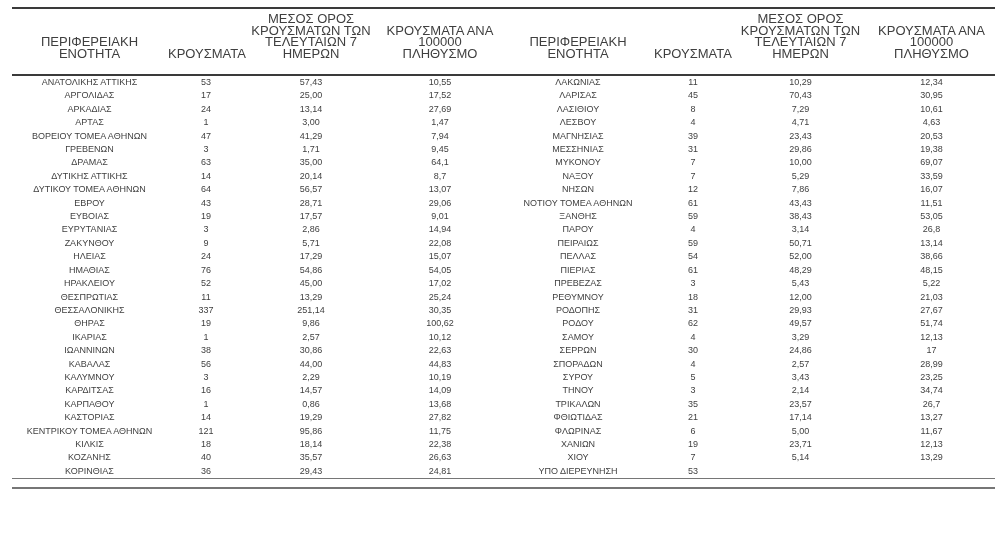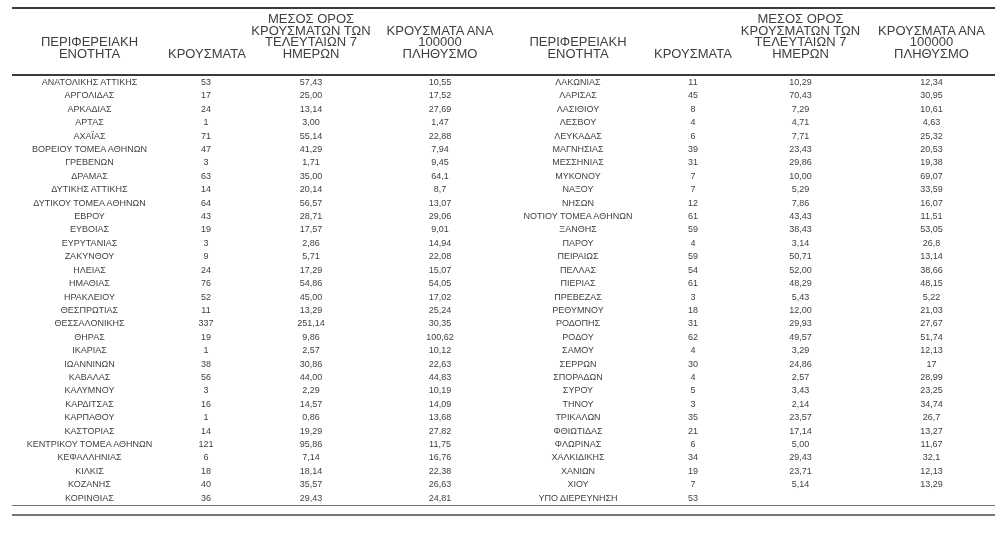--- a/index.html
+++ b/index.html
@@ -115,30 +115,20 @@
           <td>ΑΡΤΑΣ</td>
           <td>1</td>
           <td>3,00</td>
           <td>1,47</td>
           <td>ΛΕΣΒΟΥ</td>
           <td>4</td>
           <td>4,71</td>
           <td>4,63</td>
         </tr>
         <tr>
-          <td>ΑΧΑΪΑΣ</td>
-          <td>71</td>
-          <td>55,14</td>
-          <td>22,88</td>
-          <td>ΛΕΥΚΑΔΑΣ</td>
-          <td>6</td>
-          <td>7,71</td>
-          <td>25,32</td>
-        </tr>
-        <tr>
           <td>ΒΟΡΕΙΟΥ ΤΟΜΕΑ ΑΘΗΝΩΝ</td>
           <td>47</td>
           <td>41,29</td>
           <td>7,94</td>
           <td>ΜΑΓΝΗΣΙΑΣ</td>
           <td>39</td>
           <td>23,43</td>
           <td>20,53</td>
         </tr>
         <tr>
@@ -355,30 +345,20 @@
           <td>ΚΕΝΤΡΙΚΟΥ ΤΟΜΕΑ ΑΘΗΝΩΝ</td>
           <td>121</td>
           <td>95,86</td>
           <td>11,75</td>
           <td>ΦΛΩΡΙΝΑΣ</td>
           <td>6</td>
           <td>5,00</td>
           <td>11,67</td>
         </tr>
         <tr>
-          <td>ΚΕΦΑΛΛΗΝΙΑΣ</td>
-          <td>6</td>
-          <td>7,14</td>
-          <td>16,76</td>
-          <td>ΧΑΛΚΙΔΙΚΗΣ</td>
-          <td>34</td>
-          <td>29,43</td>
-          <td>32,1</td>
-        </tr>
-        <tr>
           <td>ΚΙΛΚΙΣ</td>
           <td>18</td>
           <td>18,14</td>
           <td>22,38</td>
           <td>ΧΑΝΙΩΝ</td>
           <td>19</td>
           <td>23,71</td>
           <td>12,13</td>
         </tr>
         <tr>

